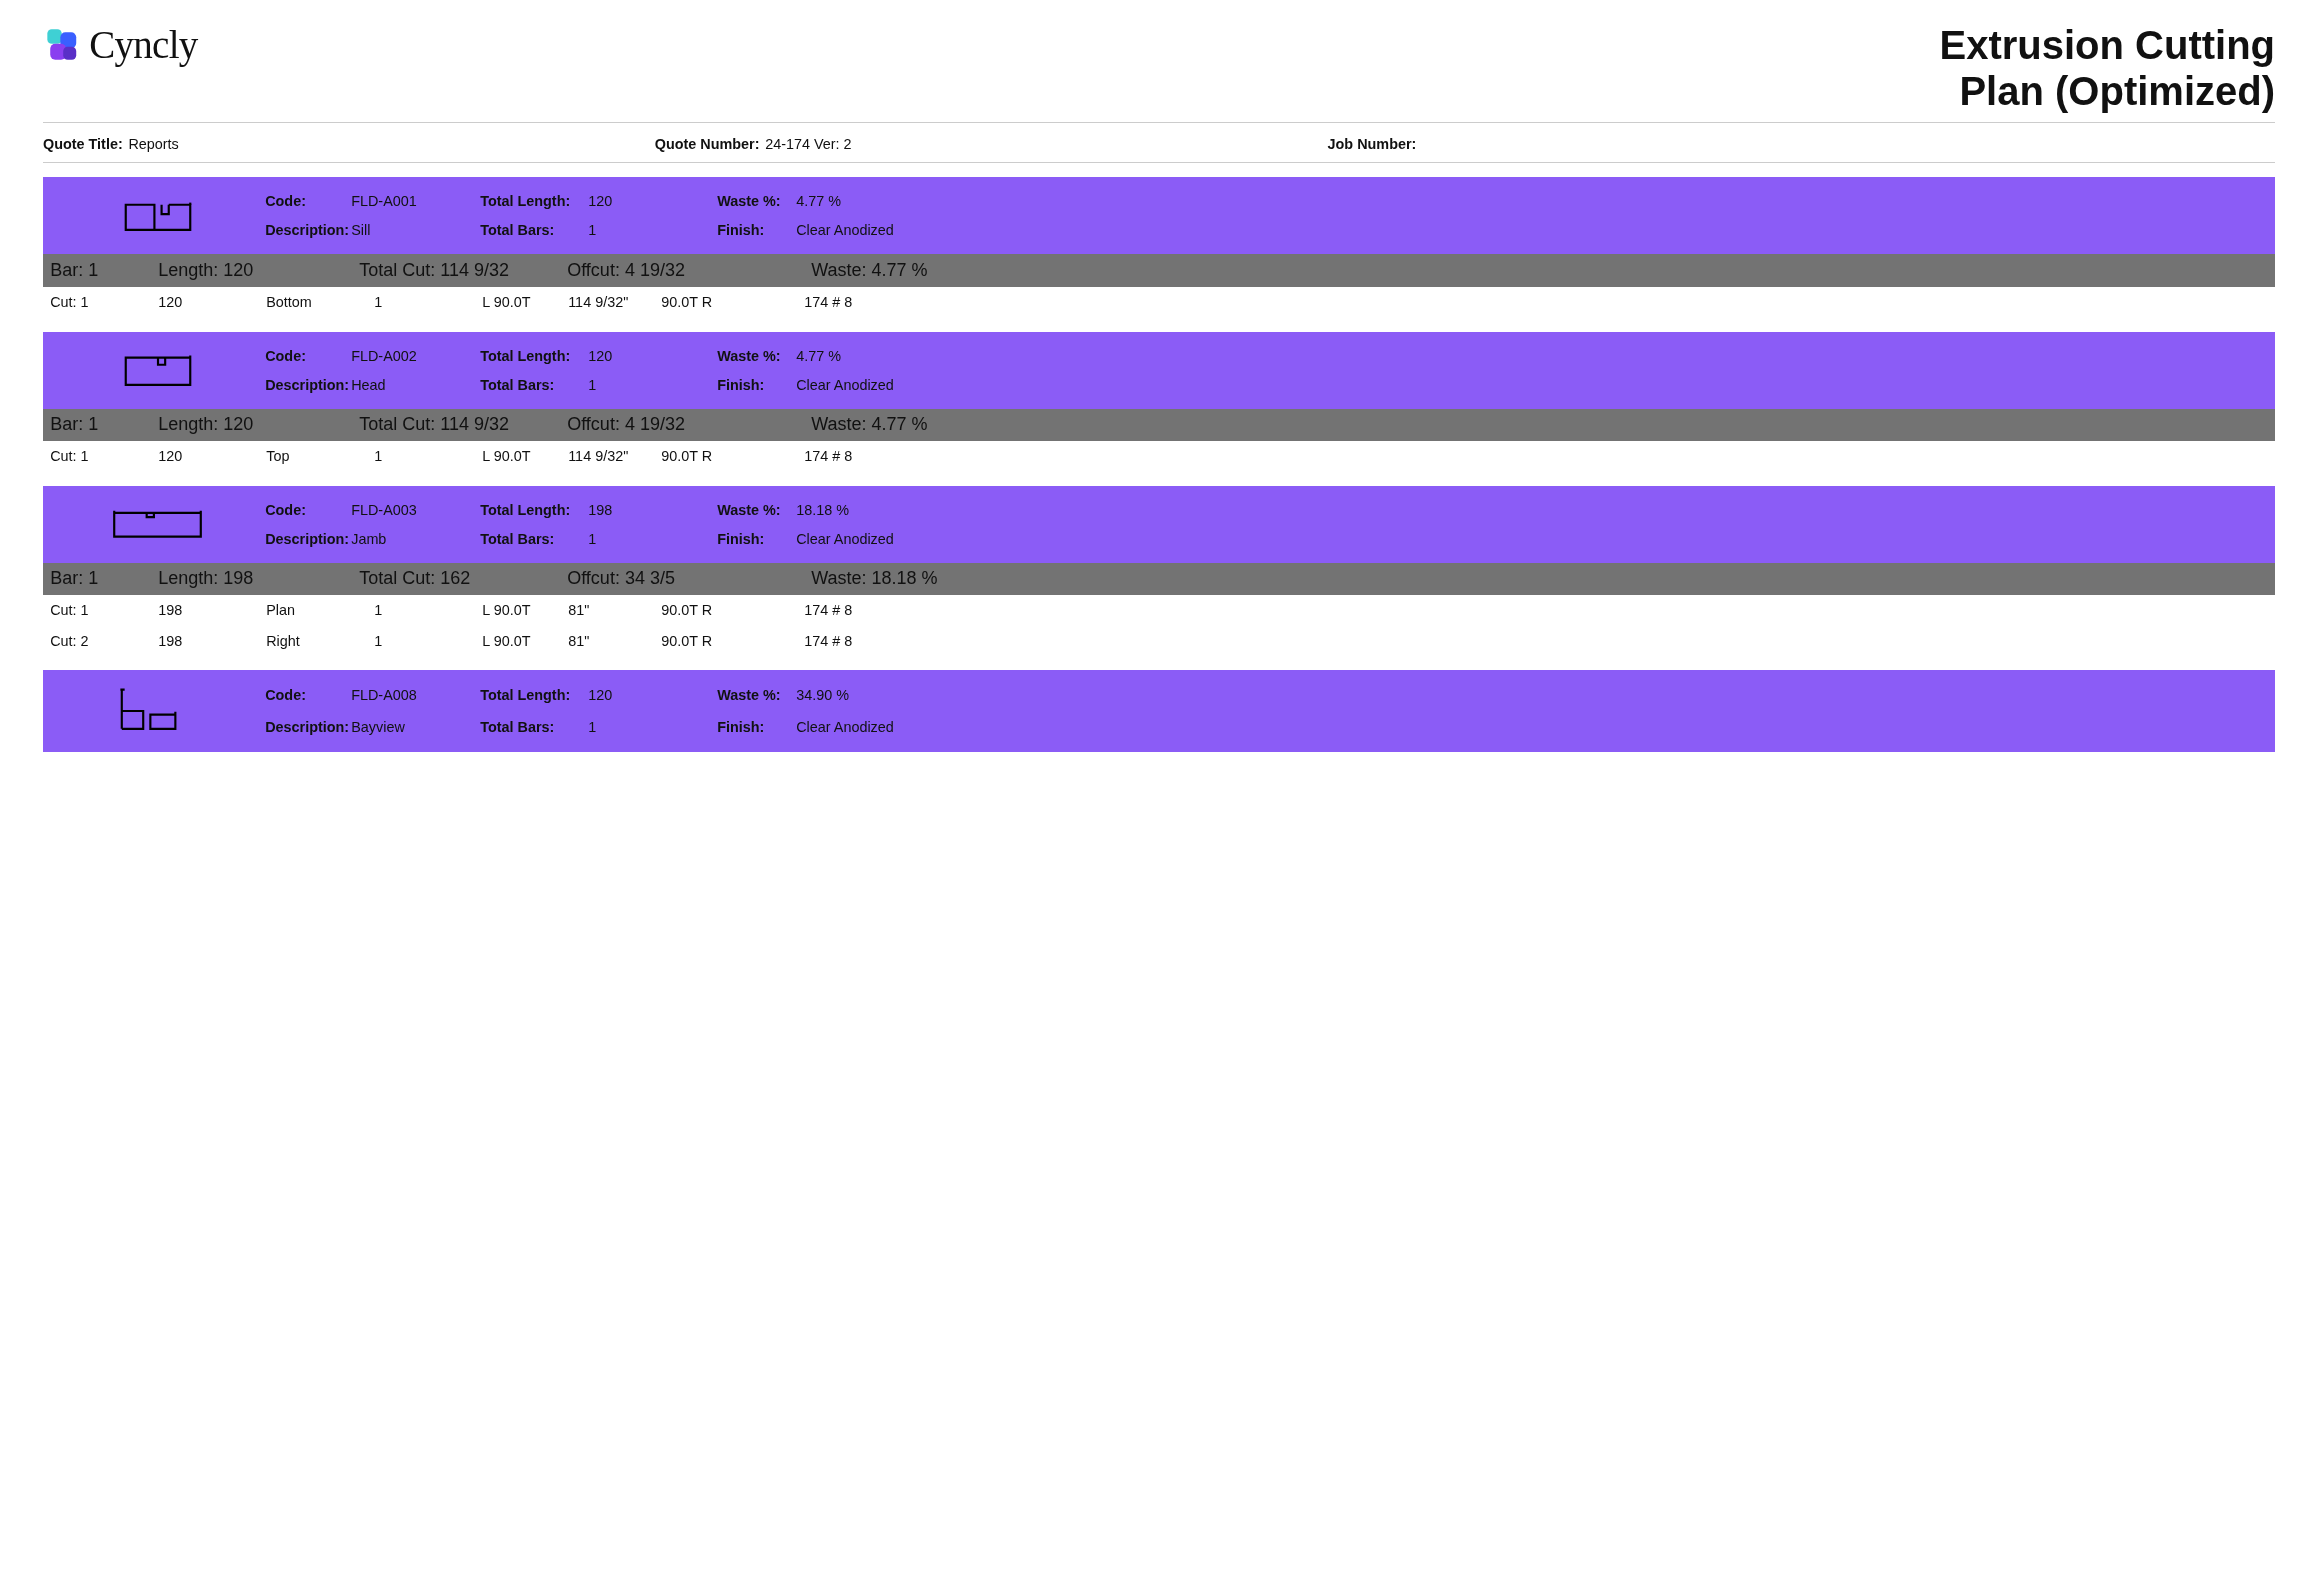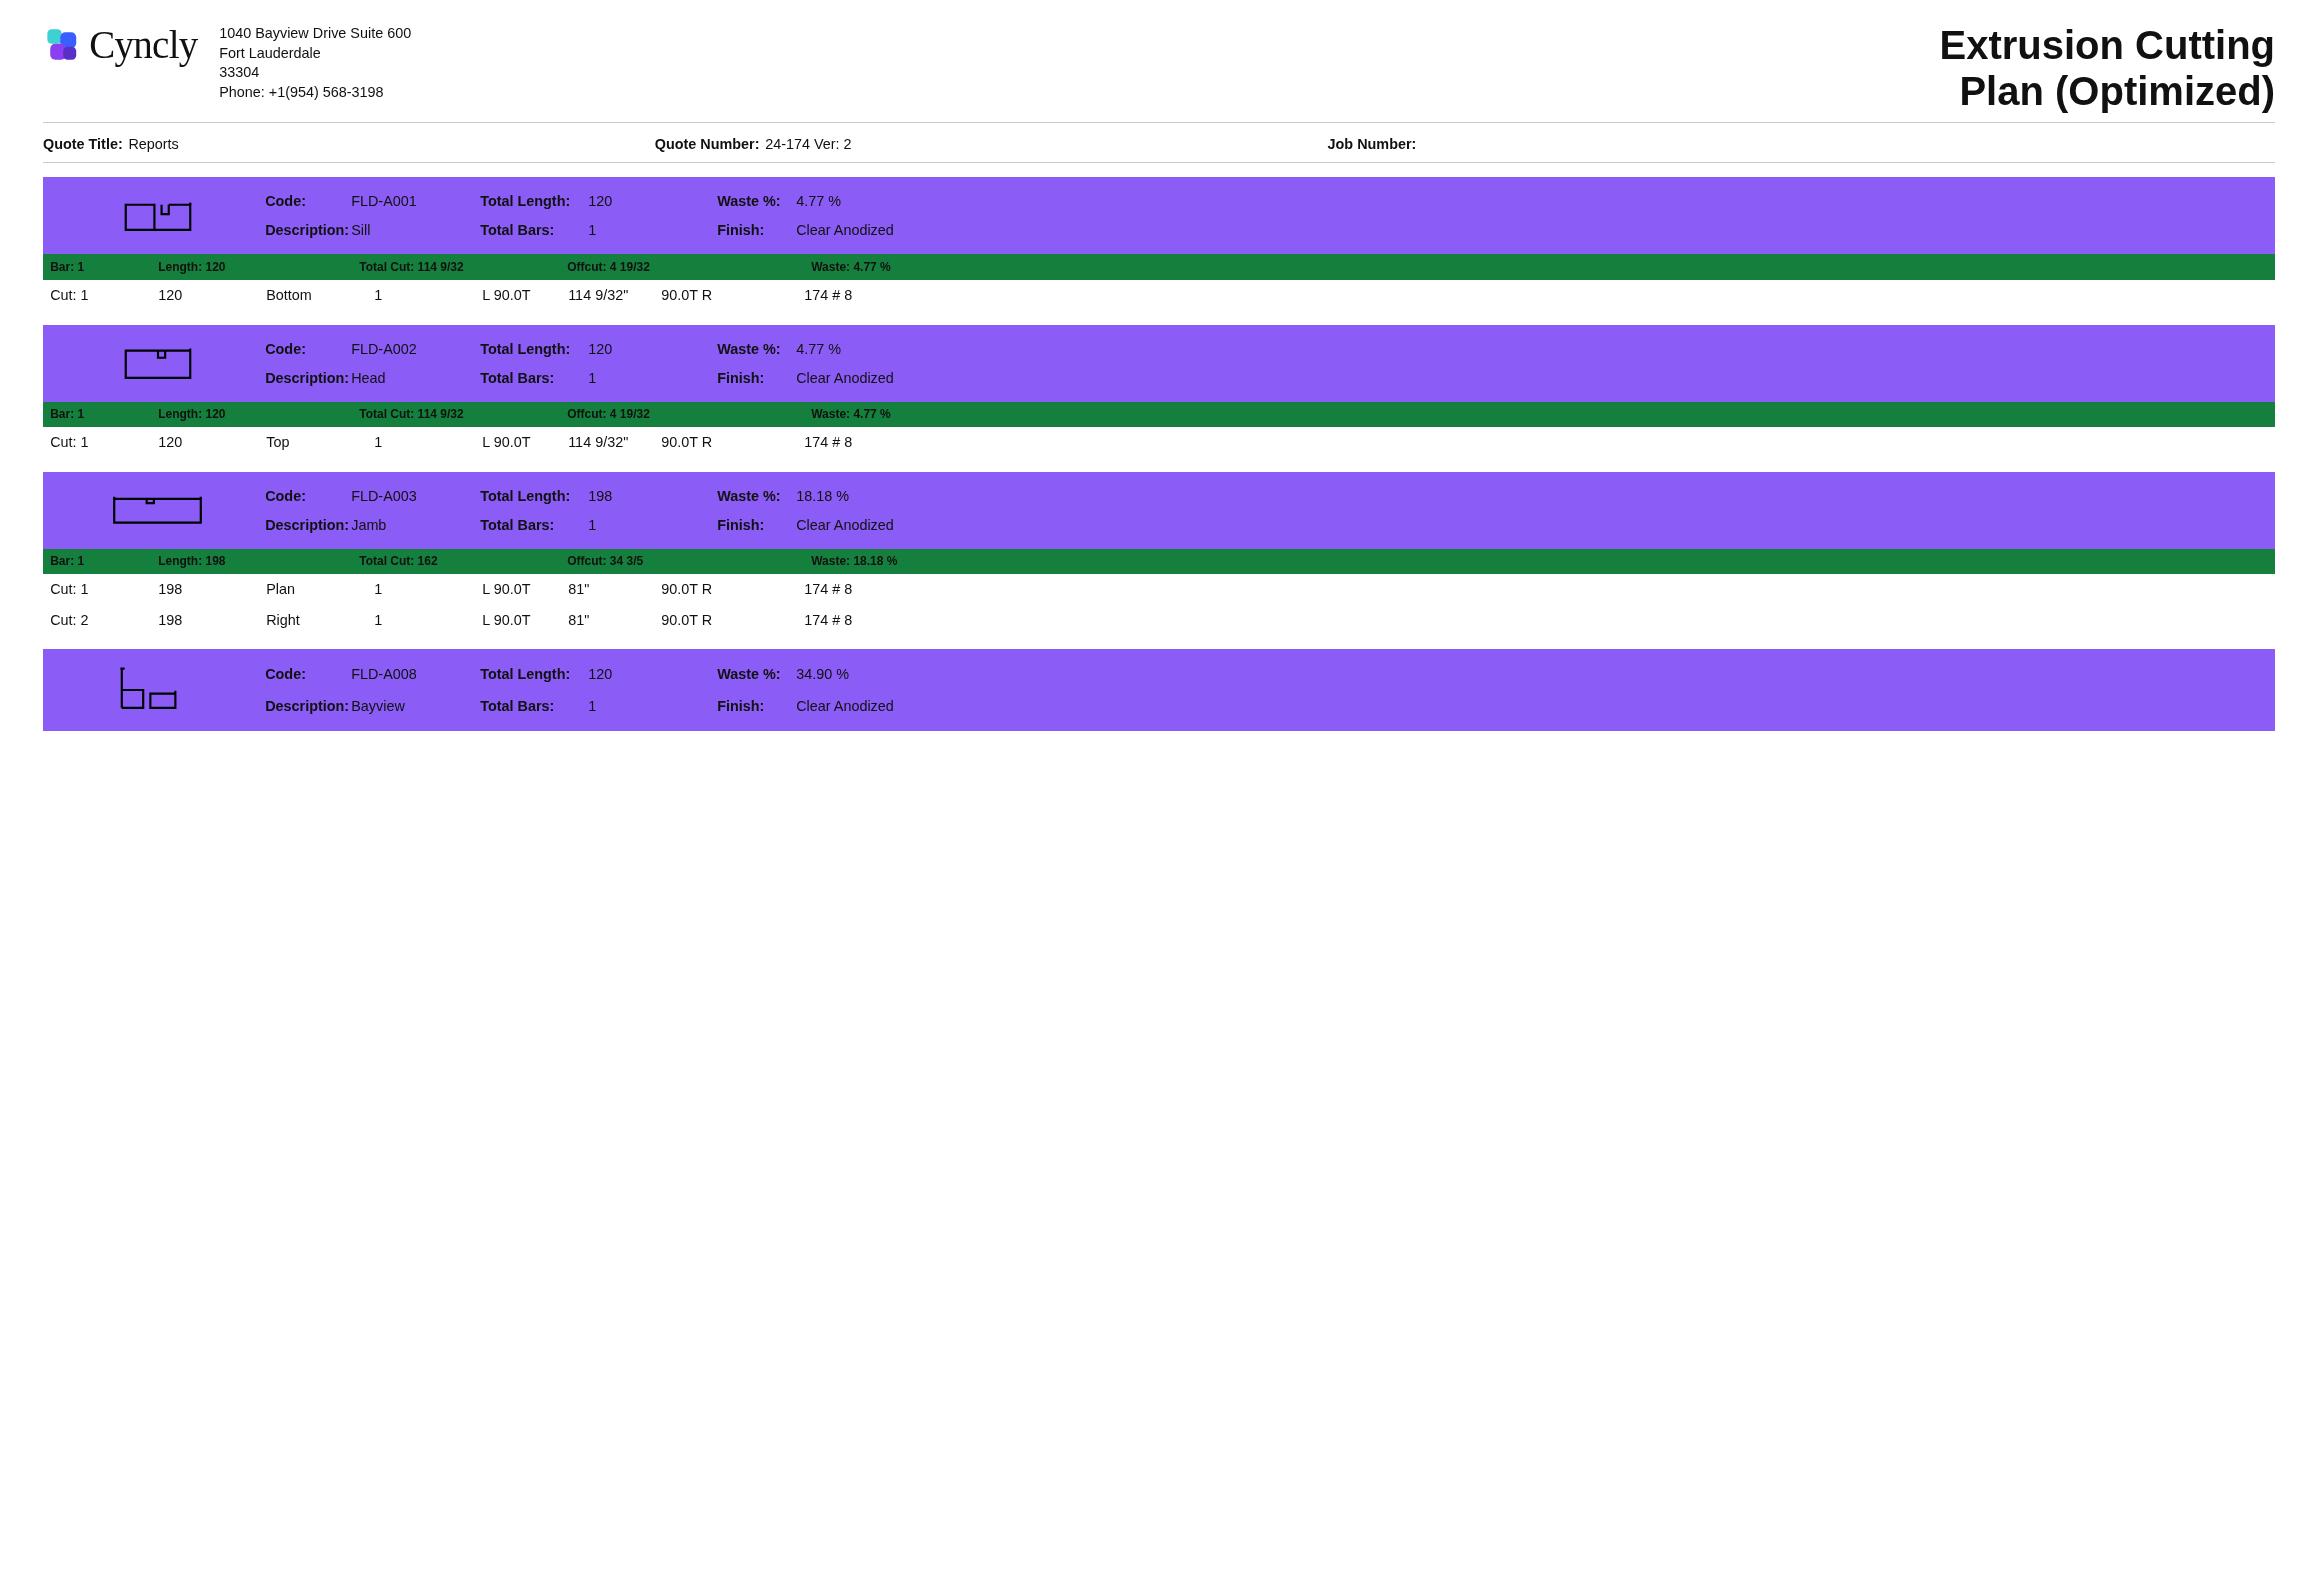--- a/index.html
+++ b/index.html
@@ -56,26 +56,26 @@
     display: grid;
     grid-template-columns: 215px 86px 129px 108px 129px 79px 129px;
     row-gap: 13px;
     padding: 16px 7.2px 16px 7.2px;
     align-items: center;
   }
   .profile-block .lbl { font-weight:700; }
   .profile-svg { grid-row: 1 / span 2; display:flex; justify-content:center; }
 
   .bar-row {
-    background: #15803d;
+    background: #737373;
     display: grid;
     grid-template-columns: 108px 201px 208px 244px 1fr;
     padding: 5.7px 7.2px;
-    font-weight: 700;
-    font-size: 12px;
+    font-weight: 400;
+    font-size: 18px;
   }
   .bar-row .rt { text-align:left; padding-right:7.2px; }
 
   .cut-row {
     display: grid;
     grid-template-columns: 108px 108px 108px 108px 86px 93px 86px 1fr;
     padding: 7.2px 7.2px;
     font-size: 14.4px;
   }
   .cut-row .ref { text-align:left; padding-left:57px; }
@@ -88,29 +88,20 @@
     <span class="logo-mark">
       <svg viewBox="0 0 54 54" width="39" height="39">
         <rect x="6" y="6" width="20" height="20" rx="6" fill="#3fd0d4"></rect>
         <rect x="24" y="10" width="22" height="22" rx="7" fill="#3a5fff"></rect>
         <rect x="10" y="26" width="22" height="22" rx="7" fill="#8a3ff0"></rect>
         <rect x="28" y="30" width="18" height="18" rx="6" fill="#5a2fc7"></rect>
       </svg>
     </span>
     <span class="brand-name">Cyncly</span>
   </div>
-  <div class="address">
-    <div>1040 Bayview Drive Suite 600</div>
-    <div>Fort Lauderdale</div>
-    <div>33304</div>
-    <div>
-      <span>Phone:</span>
-      <span>+1(954) 568-3198</span>
-    </div>
-  </div>
   <div class="report-title">
     <div>Extrusion Cutting</div>
     <div>Plan (Optimized)</div>
   </div>
 </div>
 
 <div class="meta-row">
   <div class="meta-item">
     <span class="meta-label">Quote Title:</span>
     <span>Reports</span>

